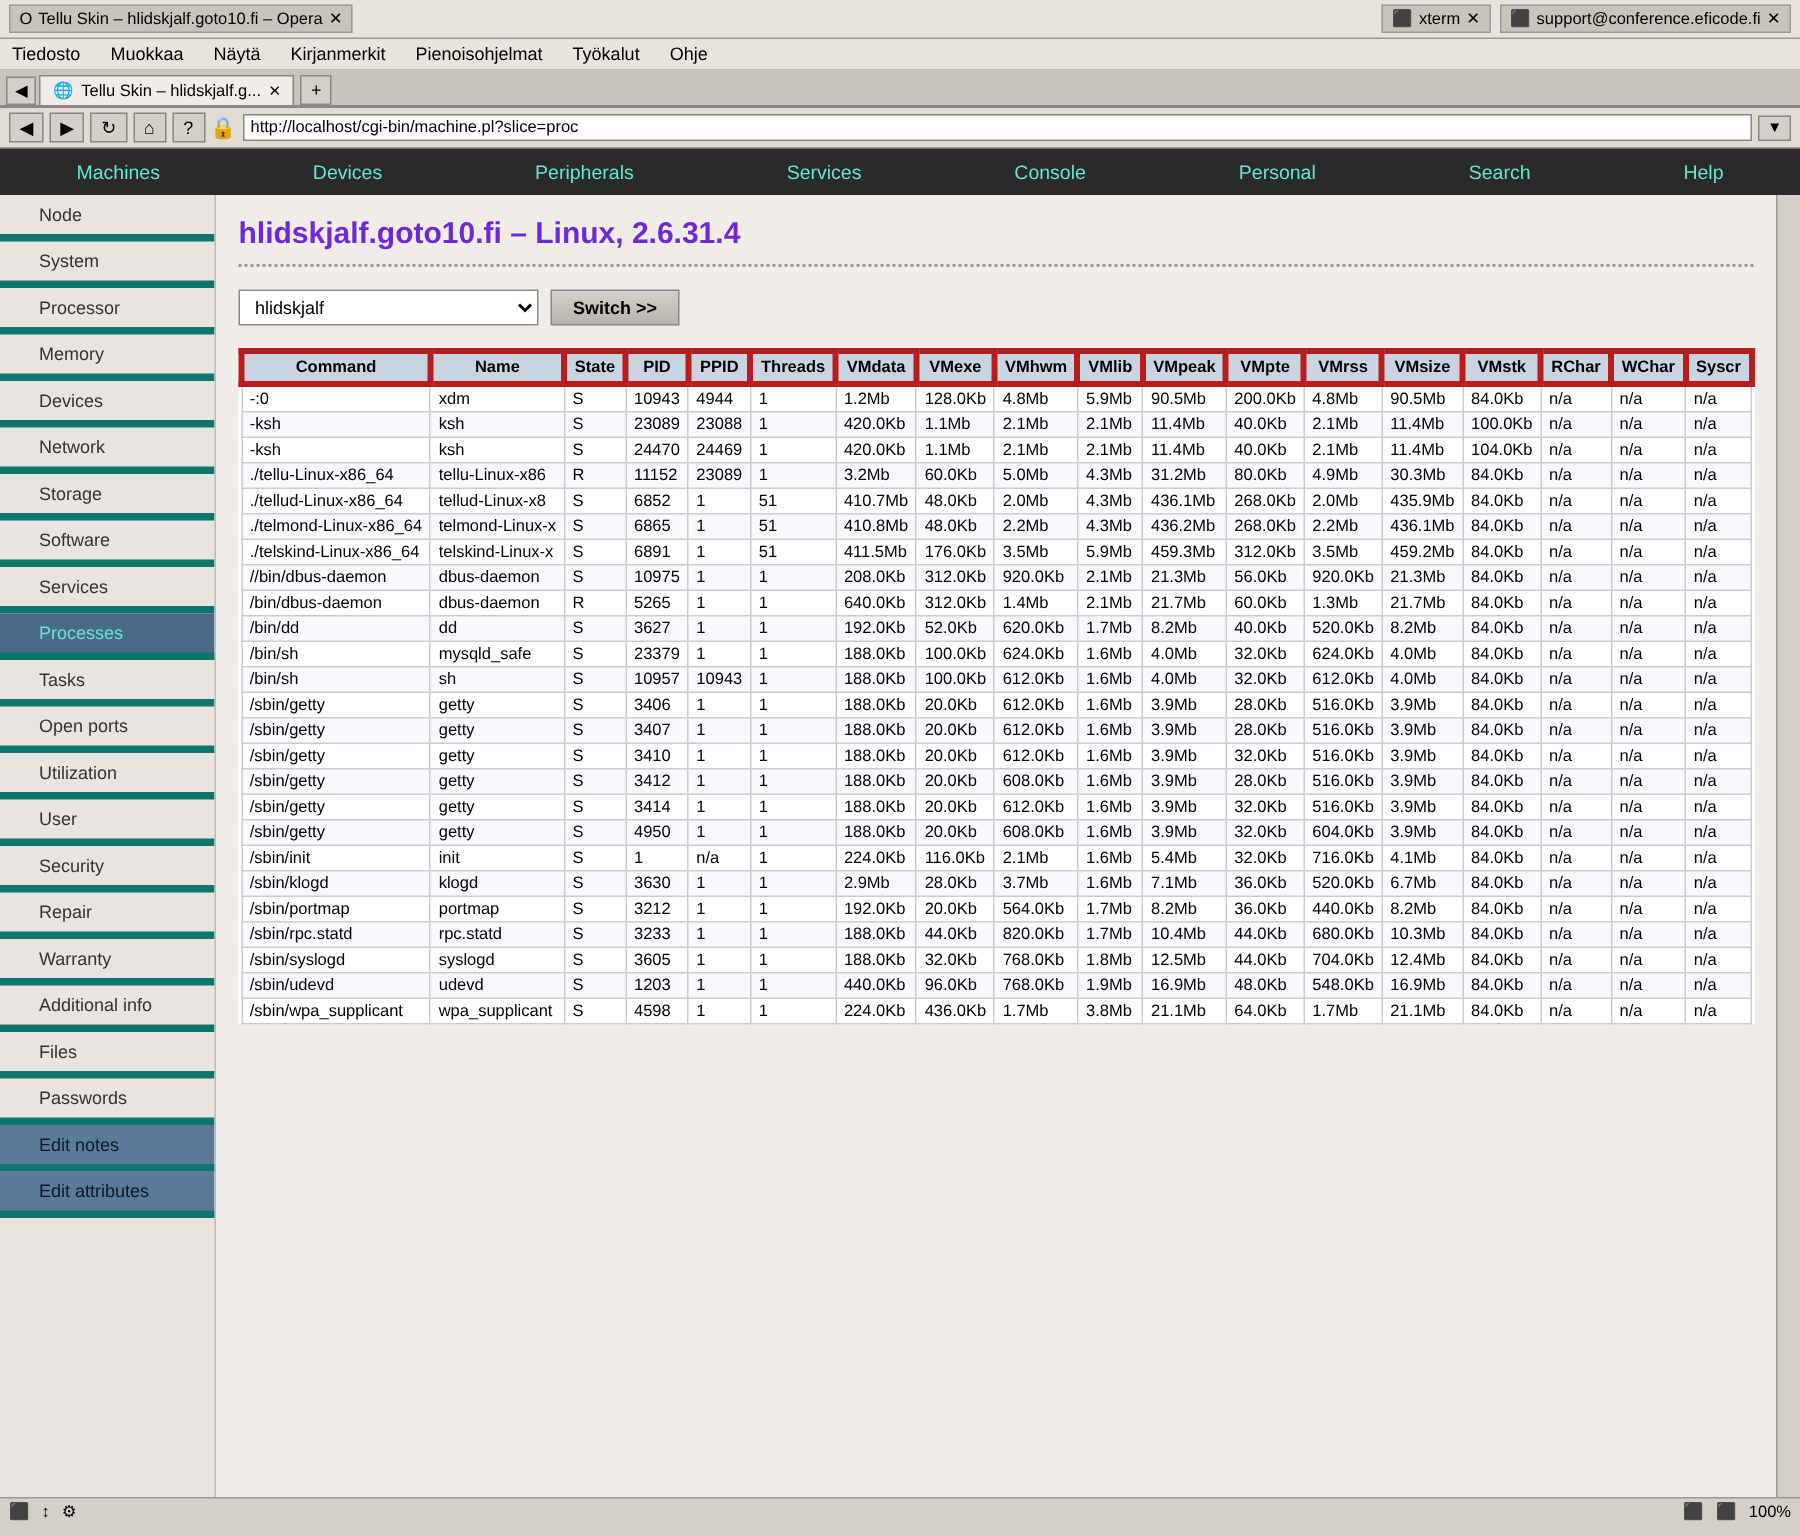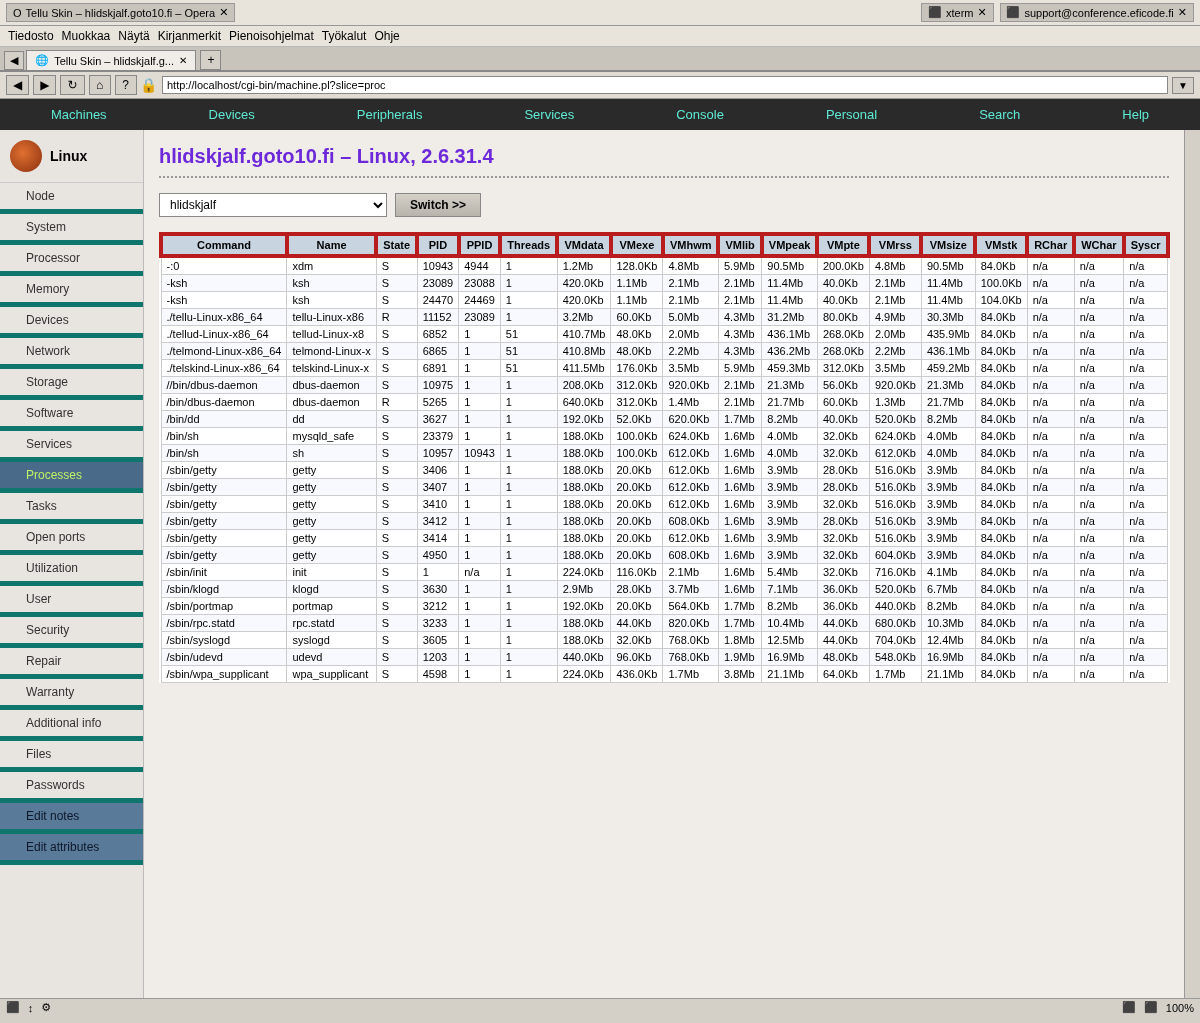--- a/index.html
+++ b/index.html
@@ -11,21 +11,21 @@
       padding: 3px 6px;
       display: flex;
       align-items: center;
       justify-content: space-between;
       border-bottom: 1px solid #999;
       font-size: 11px;
     }
     .browser-titlebar-left { display: flex; align-items: center; gap: 6px; }
     .browser-titlebar-right { display: flex; align-items: center; gap: 6px; }
     .title-item { display: flex; align-items: center; gap: 4px; background: #c8c4bc; padding: 2px 6px; border: 1px solid #999; font-size: 11px; }
-    .menu-bar { background: #e8e4dc; padding: 2px 4px; display: flex; font-size: 12px; border-bottom: 1px solid #bbb; }
+    .menu-bar { background: #e8e4dc; padding: 2px 4px; display: flex; gap: 12px; font-size: 12px; border-bottom: 1px solid #bbb; }
     .menu-bar span { cursor: pointer; padding: 1px 4px; }
 
     
     .tab-bar {
       background: #c8c4bc;
       display: flex;
       align-items: center;
       padding: 3px 4px 0;
       border-bottom: 2px solid #888;
     }
@@ -81,21 +81,21 @@
     }
     .ubuntu-icon { width: 32px; height: 32px; border-radius: 50%; background: radial-gradient(circle at 40% 40%, #e07030, #8b3010); display: flex; align-items: center; justify-content: center; }
     .sidebar-item {
       padding: 6px 26px;
       cursor: pointer;
       border-bottom: 5px solid #0f766e;
       color: #333;
       font-size: 12px;
     }
     .sidebar-item.active { background: #5a7a9a; color: #0f172a; }
-    .sidebar-item.selected { background: #4a6a8a; color: #bef264; }
+    .sidebar-item.selected { background: #4a6a8a; color: #5eead4; }
 
     
     .main-content {
       flex: 1;
       overflow: auto;
       background: #f0ede8;
       padding: 15px;
     }
 
     .page-title {
@@ -111,21 +111,21 @@
       display: flex;
       align-items: center;
       gap: 8px;
       margin-bottom: 15px;
     }
     .switch-select {
       padding: 3px 6px;
       border: 1px solid #888;
       background: white;
       font-size: 12px;
-      width: 228px;
+      width: 200px;
     }
     .switch-btn {
       background: linear-gradient(to bottom, #d4d0c8, #b8b4ac);
       border: 1px solid #888;
       padding: 4px 14px;
       font-size: 12px;
       cursor: pointer;
       font-weight: bold;
     }
 
@@ -233,24 +233,20 @@
   <a>Services</a>
   <a>Console</a>
   <a>Personal</a>
   <a>Search</a>
   <a>Help</a>
 </nav>
 
 <div class="layout">
 
   <div class="sidebar">
-    <div class="sidebar-logo">
-      <div class="ubuntu-icon"></div>
-      <span style="font-weight:bold; font-size:14px;">Linux</span>
-    </div>
     <div class="sidebar-item">Node</div>
     <div class="sidebar-item">System</div>
     <div class="sidebar-item">Processor</div>
     <div class="sidebar-item">Memory</div>
     <div class="sidebar-item">Devices</div>
     <div class="sidebar-item">Network</div>
     <div class="sidebar-item">Storage</div>
     <div class="sidebar-item">Software</div>
     <div class="sidebar-item">Services</div>
     <div class="sidebar-item selected">Processes</div>

